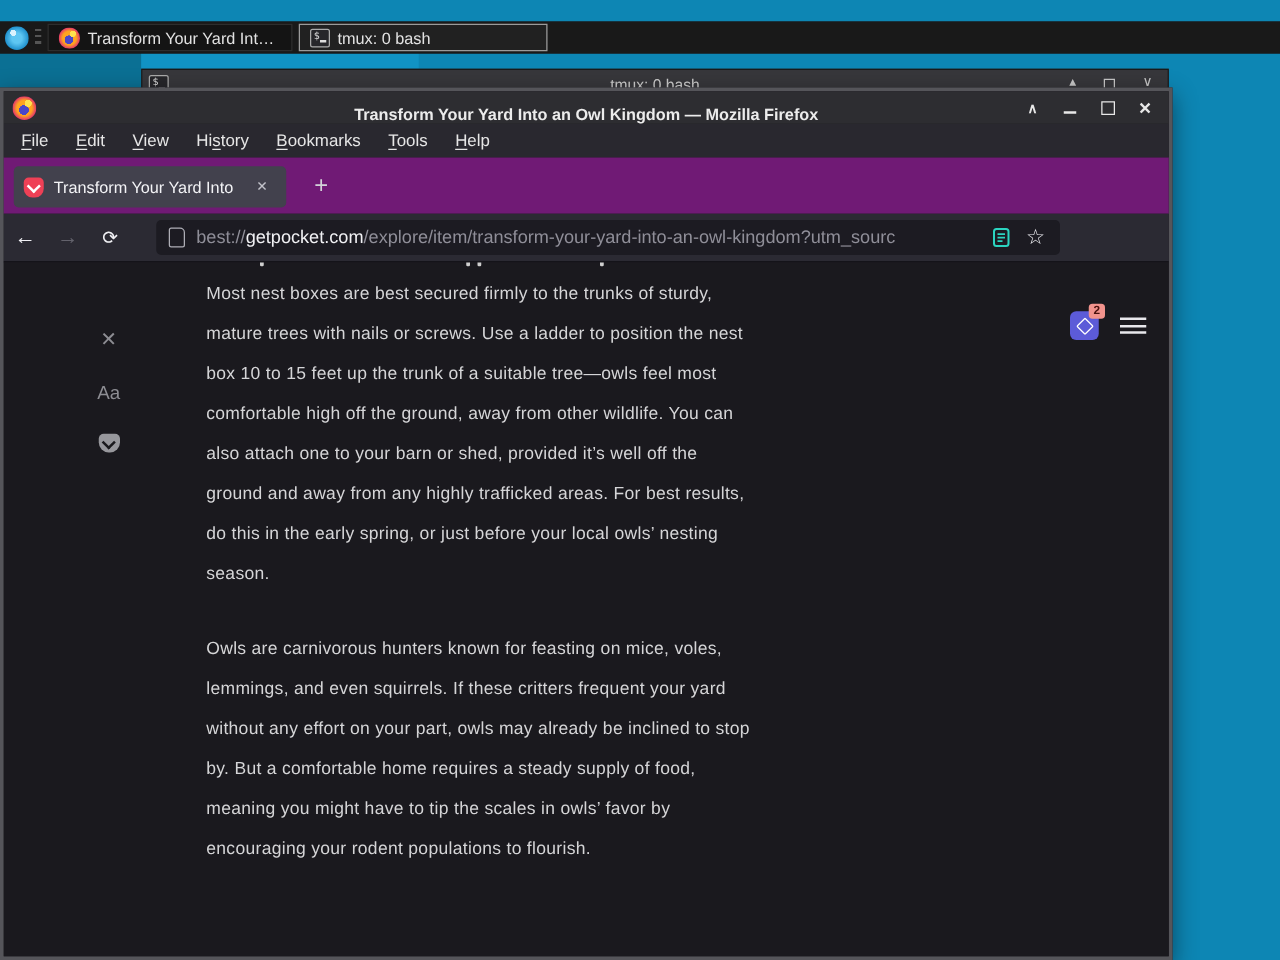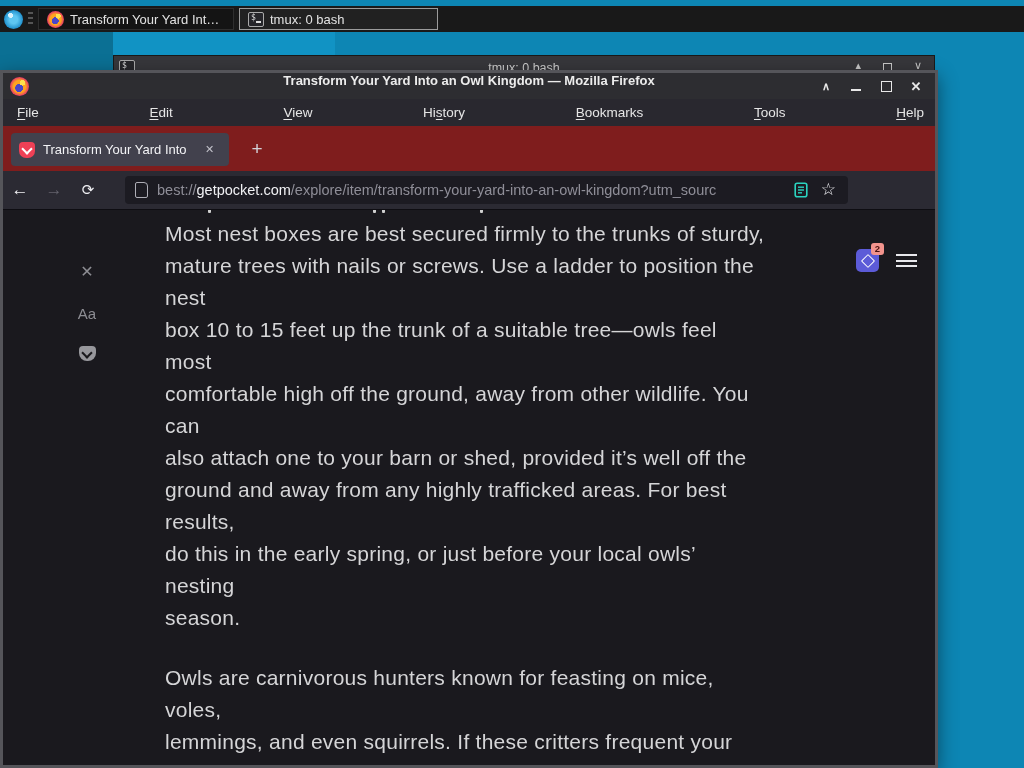--- a/index.html
+++ b/index.html
@@ -6,21 +6,21 @@
   body { background:#000; font-family:"Liberation Sans", sans-serif; }
   .screen { position:relative; width:1024px; height:768px; overflow:hidden;
             background:#0d86b4; font-family:"Liberation Sans", sans-serif; }
 
   
   .patch { position:absolute; }
   .patch-a { left:0; top:26px; width:113px; height:44px; background:#0b7094; }
   .patch-b { left:113px; top:26px; width:222px; height:29px; background:#1193c4; }
 
   
-  .taskbar { position:absolute; left:0; top:6px; width:1024px; height:26px;
+  .taskbar { position:absolute; left:0; top:17px; width:1024px; height:26px;
              background:#191919; display:flex; align-items:center; gap:5px;
              padding:0 4px; z-index:50; }
   .start-icon { width:19px; height:19px; border-radius:50%;
     background: radial-gradient(circle at 35% 28%, #d9f2fd 0 13%, transparent 14%),
                 radial-gradient(circle at 50% 50%, #5ec6f2 0 30%, #1d8ecb 72%, #0b608c 100%); }
   .grip { width:5px; height:14px;
     background: repeating-linear-gradient(#555 0 2px, transparent 2px 5px); }
   .taskbtn { height:22px; display:flex; align-items:center; gap:6px;
              padding:0 8px; color:#e2e2e2; font-size:13px; white-space:nowrap; }
   .taskbtn .lbl { overflow:hidden; text-overflow:ellipsis; }
@@ -46,39 +46,39 @@
   .tmux-controls { position:absolute; right:12px; top:3px; display:flex; gap:22px;
                    align-items:center; color:#c8c8c8; font-size:11px; }
   .tmux-controls .box { width:9px; height:9px; border:1.5px solid #c8c8c8; margin-top:3px; }
 
   
   .ff-window { position:absolute; left:0; top:70px; width:938px; height:698px;
                border:3px solid #55555a; background:#1a191e; z-index:10;
                box-shadow:0 6px 18px rgba(0,0,0,.45); }
 
   .ff-titlebar { position:relative; height:26px; background:#2d2d31;
-                 display:flex; align-items:flex-start; }
+                 display:flex; align-items:flex-end; }
   .ff-titlebar .ff-logo { position:absolute; left:7px; top:4px; width:19px; height:19px; }
   .ff-wintitle { width:100%; text-align:center; color:#ececec; font-size:13px; font-weight:bold; }
   .ff-controls { position:absolute; right:12px; top:0; height:26px; display:flex;
                  gap:16px; align-items:center; color:#e8e8e8; }
   .ctl { width:14px; text-align:center; font-size:12px; cursor:default; }
   .ctl-shade { font-size:11px; font-weight:bold; }
   .ctl-min { position:relative; height:14px; }
   .ctl-min::after { content:""; position:absolute; left:2px; bottom:2px; width:10px; height:2px; background:#e8e8e8; }
   .ctl-max { position:relative; height:14px; }
   .ctl-max::after { content:""; position:absolute; left:2px; top:2px; width:9px; height:9px; border:1.7px solid #e8e8e8; }
   .ctl-close { font-size:13px; font-weight:bold; }
 
   .ff-menubar { height:27px; background:#29282f; display:flex; align-items:center;
-                padding-left:3px;justify-content:space-between; }
+                padding-left:3px; }
   .menu-item { padding:0 11px; color:#e6e6e6; font-size:13.5px; line-height:27px; }
   .menu-item u { text-decoration:underline; text-underline-offset:2px; }
 
-  .ff-tabbar { position:relative; height:45px; background:#7f1d1d; }
+  .ff-tabbar { position:relative; height:45px; background:#701a75; }
   .tab { position:absolute; left:8px; top:7px; width:218px; height:33px;
          background:#42414d; border-radius:4px; display:flex; align-items:center;
          gap:8px; padding:0 8px; }
   .pocket-fav { width:16px; height:16px; background:#ef4056; border-radius:4px 4px 7px 7px;
                 position:relative; flex:none; }
   .pocket-fav::after { content:""; position:absolute; left:4px; top:3px; width:6px; height:6px;
                 border-right:2px solid #fff; border-bottom:2px solid #fff; transform:rotate(45deg); }
   .tab-label { color:#f3f3f6; font-size:13px; white-space:nowrap; overflow:hidden; width:152px; }
   .tab-close { color:#c2c2ca; font-size:11px; margin-left:2px; }
   .newtab { position:absolute; left:241px; top:10px; width:26px; height:26px;
@@ -117,21 +117,21 @@
   .reader-rail { position:absolute; left:66px; top:52px; width:36px; display:flex;
                  flex-direction:column; align-items:center; gap:24px; }
   .rail-close { color:#8d8d93; font-size:16px; }
   .rail-aa { color:#8d8d93; font-size:15px; }
   .rail-pocket { width:17px; height:15px; background:#97979c; border-radius:4px 4px 8px 8px;
                  position:relative; }
   .rail-pocket::after { content:""; position:absolute; left:4.5px; top:2.5px; width:6px; height:6px;
                  border-right:2px solid #1a191d; border-bottom:2px solid #1a191d; transform:rotate(45deg); }
 
   .article { position:absolute; left:162px; top:0; width:604px; }
-  .article p { white-space:pre-line; color:#d5d5d7; font-size:21px; line-height:32px;
+  .article p { white-space:pre-line; color:#d5d5d7; font-size:14px; line-height:32px;
                letter-spacing:0.25px; }
   .article .p1 { margin-top:8px; }
   .article h2 { margin-top:32px; color:#ededf0; font-size:22px; font-weight:bold;
                 letter-spacing:0.2px; }
   .article .p2 { margin-top:28px; }
 
   .frag { position:absolute; top:-2px; width:3px; height:5px; background:#cfcfcf;
           border-radius:1px; }
   .frag-1 { left:205px; } .frag-2 { left:370px; } .frag-3 { left:379px; } .frag-4 { left:477px; }
 </style>

